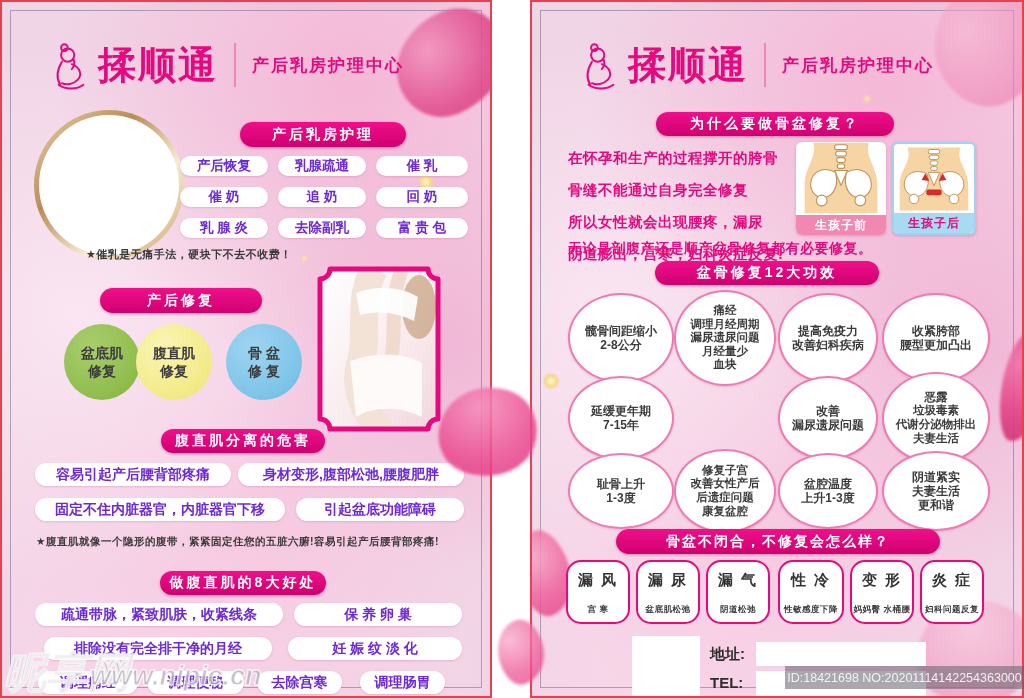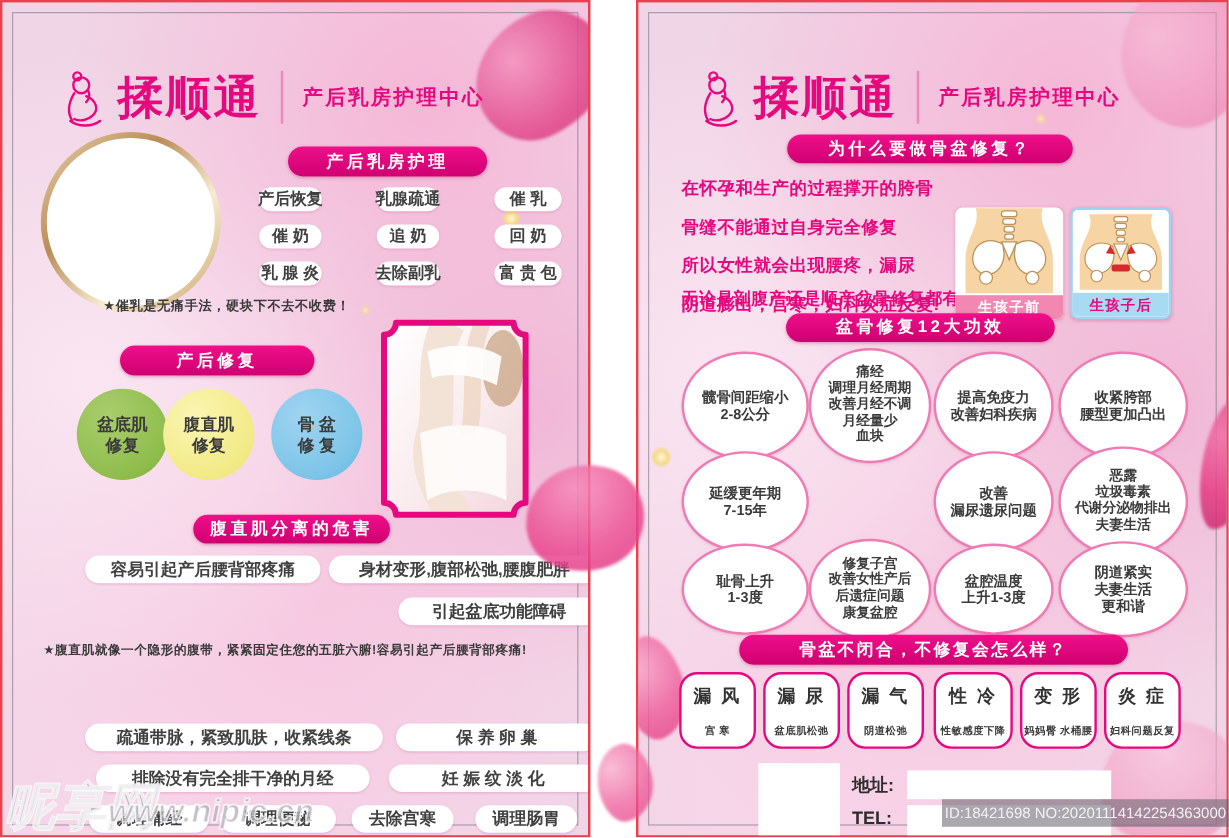--- a/index.html
+++ b/index.html
@@ -12,46 +12,46 @@
         background-image:
           radial-gradient(circle at 72% 12%, rgba(246,178,212,.85), rgba(246,178,212,0) 42%),
           radial-gradient(circle at 15% 45%, rgba(252,231,243,.9), rgba(252,231,243,0) 48%),
           radial-gradient(circle at 55% 72%, rgba(247,195,222,.7), rgba(247,195,222,0) 45%),
           radial-gradient(circle at 90% 50%, rgba(240,158,200,.55), rgba(240,158,200,0) 40%),
           radial-gradient(circle at 35% 95%, rgba(250,214,233,.8), rgba(250,214,233,0) 50%);}
   #page-left{left:0;width:492px;}
   #page-right{left:530px;width:494px;}
   .inner-frame{position:absolute;inset:8px;border:1px solid rgba(125,118,135,.6);pointer-events:none;}
 
-  .brand{display:flex;align-items:center;gap:8px;margin-top:16px;}
+  .brand{display:flex;align-items:center;gap:8px;}
   .brand-name{font-size:38px;font-weight:bold;color:#e5087e;letter-spacing:2px;white-space:nowrap;}
   .brand-divider{width:2px;height:44px;background:#ef86ba;margin:0 8px;}
   .brand-subtitle{font-size:17px;font-weight:bold;color:#e5087e;letter-spacing:2px;white-space:nowrap;}
 
   .pill-heading{background:linear-gradient(#ef0f8a,#cf0070);color:#fff;border-radius:14px;
     display:flex;align-items:center;justify-content:center;font-weight:bold;font-size:14px;
     letter-spacing:3px;white-space:nowrap;box-shadow:0 1px 3px rgba(160,0,90,.35);}
-  .pill-white{background:#fff;color:#404040;border-radius:13px;display:flex;align-items:center;
+  .pill-white{background:#fff;color:#6d28d9;border-radius:13px;display:flex;align-items:center;
     justify-content:center;font-weight:bold;font-size:13.5px;white-space:nowrap;
-    box-shadow:0 1px 2px rgba(190,90,150,.28);margin-left:36px;}
+    box-shadow:0 1px 2px rgba(190,90,150,.28);}
   .note{font-size:11px;font-weight:bold;color:#3a3a3a;white-space:nowrap;letter-spacing:.5px;}
 
   .circle{border-radius:50%;display:flex;align-items:center;justify-content:center;text-align:center;
     font-weight:bold;color:#3b3b3b;font-size:14px;line-height:1.3;white-space:pre-line;}
   .c-green{background:radial-gradient(circle at 35% 30%,#a9cd6e,#8fbd4c 70%,#7dae3c);}
   .c-yellow{background:radial-gradient(circle at 35% 30%,#faf5b4,#f2ea86 70%,#e9e06e);}
   .c-blue{background:radial-gradient(circle at 35% 30%,#9fd4f0,#7cc4e8 70%,#63b4dd);}
 
   .ellipse{border:2px solid #f07ab2;background:#fff;border-radius:50%;display:flex;align-items:center;
     justify-content:center;text-align:center;font-size:12px;font-weight:bold;color:#3b3b3b;
     line-height:1.18;white-space:pre-line;box-shadow:0 1px 2px rgba(190,90,150,.25);}
 
   .intro{font-size:14.5px;font-weight:bold;color:#e5087e;line-height:32px;white-space:pre-line;letter-spacing:.5px;}
 
-  .pelvis-card{background:#fff;border-radius:6px;overflow:hidden;box-shadow:0 1px 3px rgba(160,60,110,.3);margin-top:31px;}
+  .pelvis-card{background:#fff;border-radius:6px;overflow:hidden;box-shadow:0 1px 3px rgba(160,60,110,.3);}
   .pelvis-label{position:absolute;left:0;right:0;bottom:0;height:20px;display:flex;align-items:center;
     justify-content:center;font-size:12px;font-weight:bold;letter-spacing:1px;}
   .label-before{background:#f287b2;color:#fff;}
   .label-after{background:#a8daf2;color:#e5087e;}
 
   .problem-card{background:#fff;border:2px solid #e5087e;border-radius:15px;box-sizing:border-box;
     display:flex;flex-direction:column;align-items:center;}
   .problem-title{font-size:15px;font-weight:bold;color:#333;letter-spacing:2px;margin-top:9px;white-space:nowrap;}
   .problem-desc{font-size:8.5px;font-weight:bold;color:#3a3a3a;margin-top:14px;white-space:nowrap;letter-spacing:.5px;}
 
@@ -148,23 +148,25 @@
         <path d="M86,4 C72,40 82,70 74,100" stroke="#eed6c4" stroke-width="14" fill="none" opacity=".8"></path>
         <path d="M40,28 C60,20 86,22 102,32 L98,56 C78,46 56,46 44,50 Z" fill="#ffffff" opacity=".92"></path>
         <path d="M34,96 C60,86 90,88 106,98 L106,152 C82,140 56,142 40,152 Z" fill="#fdfbfa" opacity=".95"></path>
       </g>
       <path d="M14,4 H112 A10,10 0 0 0 122,14 V154 A10,10 0 0 0 112,164 H14 A10,10 0 0 0 4,154 V14 A10,10 0 0 0 14,4 Z" fill="none" stroke="#e5087e" stroke-width="5" stroke-linejoin="round"></path>
     </svg>
 
     <div class="pill-heading abs" style="left:159px;top:427px;width:164px;height:24px;">腹直肌分离的危害</div>
     <div class="pill-white abs" style="left:33px;top:461px;width:196px;height:23px;font-size:14px;">容易引起产后腰背部疼痛</div>
     <div class="pill-white abs" style="left:236px;top:461px;width:226px;height:23px;font-size:14px;">身材变形,腹部松弛,腰腹肥胖</div>
+    <div class="pill-white abs" style="left:33px;top:496px;width:250px;height:23px;font-size:14px;">固定不住内脏器官，内脏器官下移</div>
     <div class="pill-white abs" style="left:294px;top:496px;width:168px;height:23px;font-size:14px;">引起盆底功能障碍</div>
     <div class="note abs" style="left:34px;top:533px;font-size:10.5px;">★腹直肌就像一个隐形的腹带，紧紧固定住您的五脏六腑!容易引起产后腰背部疼痛!</div>
 
+    <div class="pill-heading abs" style="left:158px;top:569px;width:166px;height:24px;">做腹直肌的8大好处</div>
     <div class="pill-white abs" style="left:33px;top:601px;width:248px;height:23px;font-size:14px;">疏通带脉，紧致肌肤，收紧线条</div>
     <div class="pill-white abs" style="left:292px;top:601px;width:168px;height:23px;font-size:14px;">保 养 卵 巢</div>
     <div class="pill-white abs" style="left:42px;top:635px;width:228px;height:23px;font-size:14px;">排除没有完全排干净的月经</div>
     <div class="pill-white abs" style="left:286px;top:635px;width:174px;height:23px;font-size:14px;">妊 娠 纹 淡 化</div>
     <div class="pill-white abs" style="left:36px;top:669px;width:100px;height:23px;font-size:14px;">调理痛经</div>
     <div class="pill-white abs" style="left:145px;top:669px;width:97px;height:23px;font-size:14px;">调理便秘</div>
     <div class="pill-white abs" style="left:255px;top:669px;width:85px;height:23px;font-size:14px;">去除宫寒</div>
     <div class="pill-white abs" style="left:358px;top:669px;width:85px;height:23px;font-size:14px;">调理肠胃</div>
   </div>
 
@@ -241,21 +243,21 @@
       </svg>
       <div class="pelvis-label label-after">生孩子后</div>
     </div>
 
     <div class="pill-heading abs" style="left:123px;top:259px;width:224px;height:24px;">盆骨修复12大功效</div>
 
     <div class="ellipse abs" style="left:36px;top:291px;width:102px;height:86px;">髋骨间距缩小
 2-8公分</div>
     <div class="ellipse abs" style="left:142px;top:288px;width:98px;height:92px;font-size:11.5px;">痛经
 调理月经周期
-改善月经不调
+漏尿遗尿问题
 月经量少
 血块</div>
     <div class="ellipse abs" style="left:246px;top:291px;width:96px;height:86px;">提高免疫力
 改善妇科疾病</div>
     <div class="ellipse abs" style="left:350px;top:291px;width:104px;height:86px;">收紧胯部
 腰型更加凸出</div>
 
     <div class="ellipse abs" style="left:36px;top:374px;width:102px;height:80px;">延缓更年期
 7-15年</div>
     <div class="ellipse abs" style="left:246px;top:374px;width:96px;height:80px;">改善

